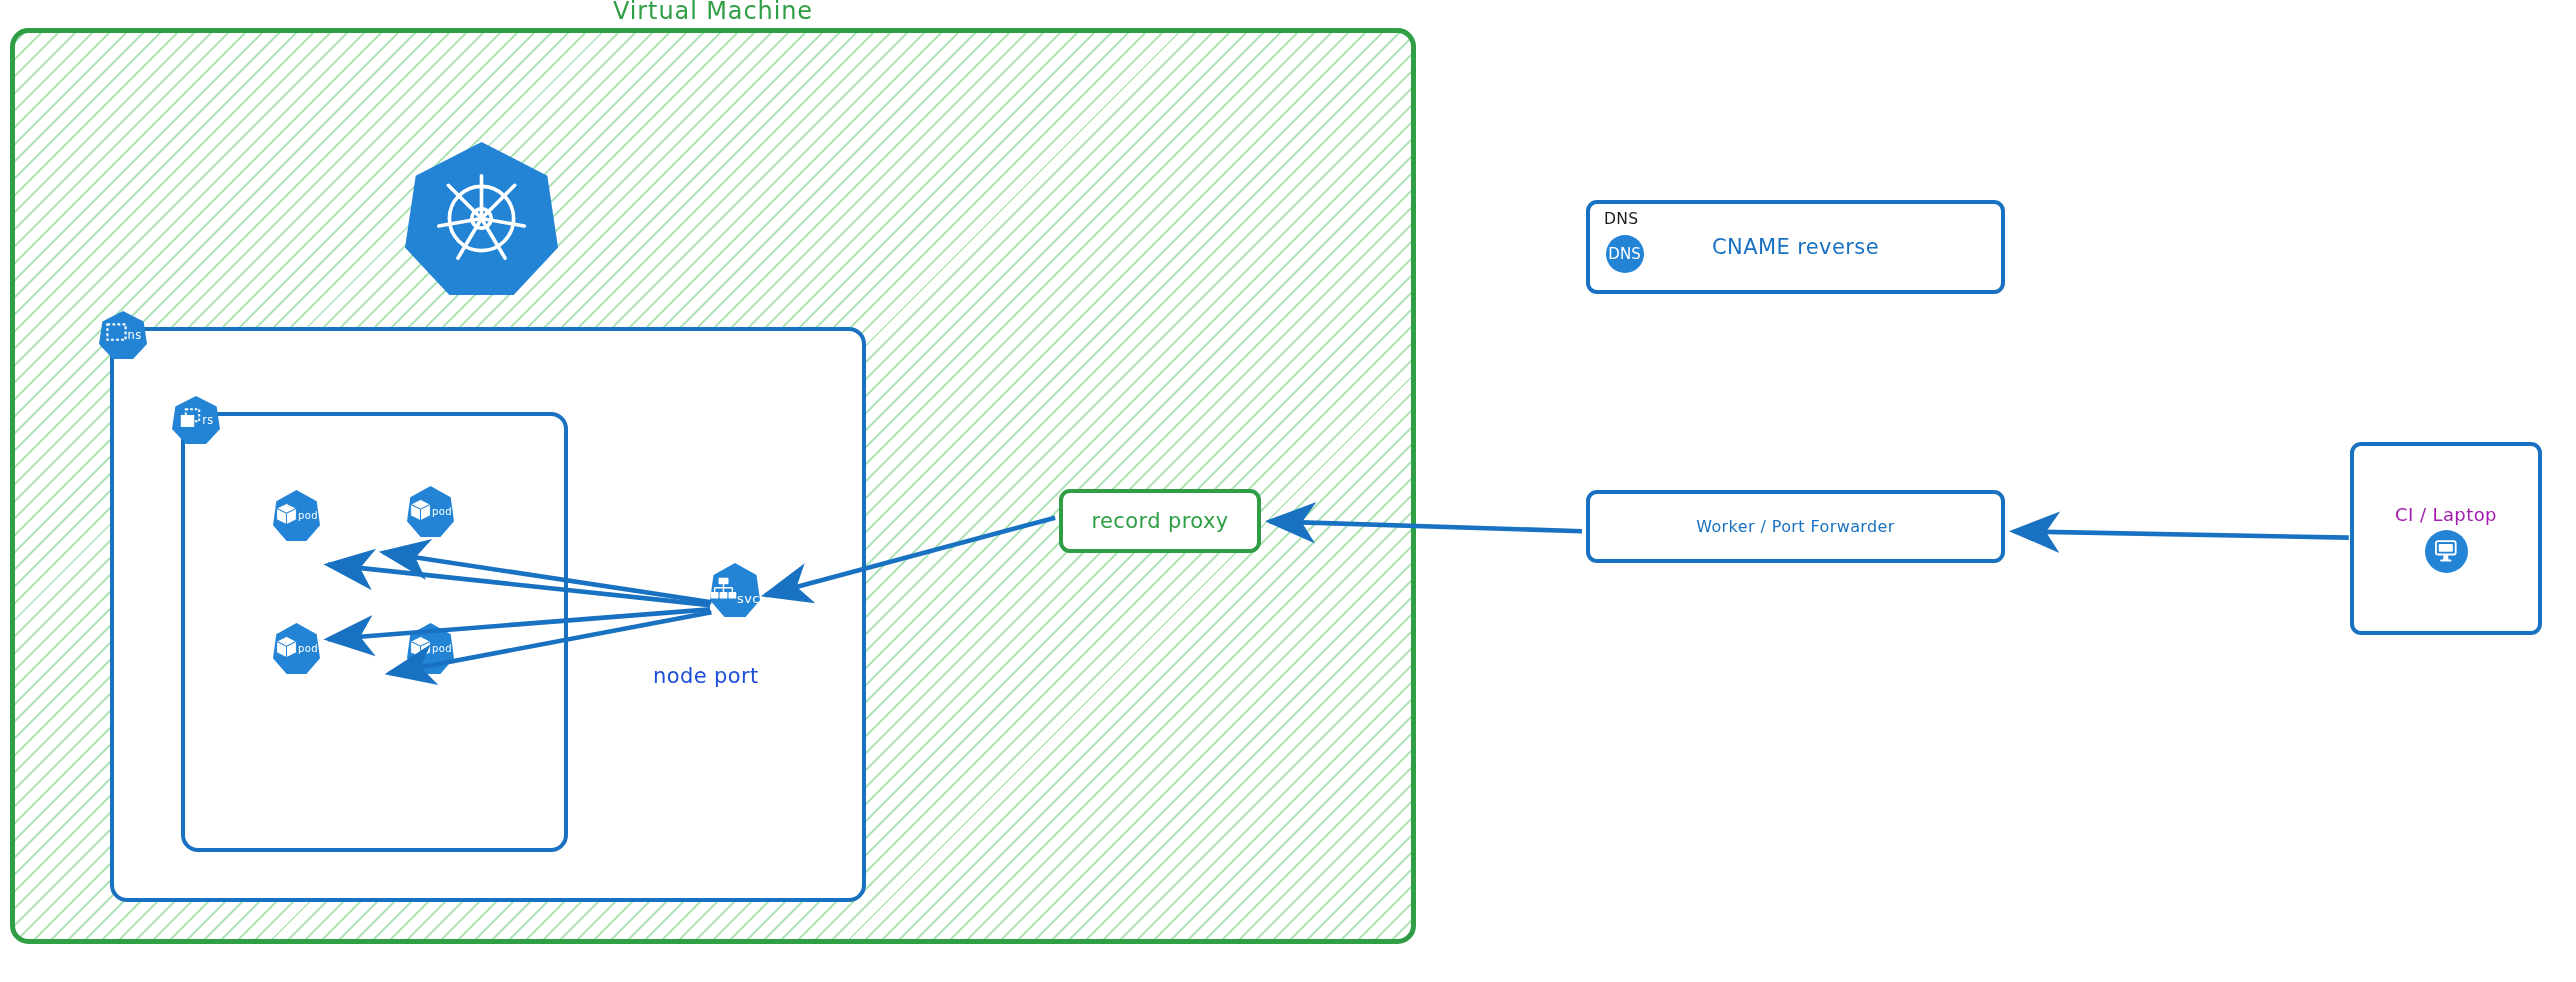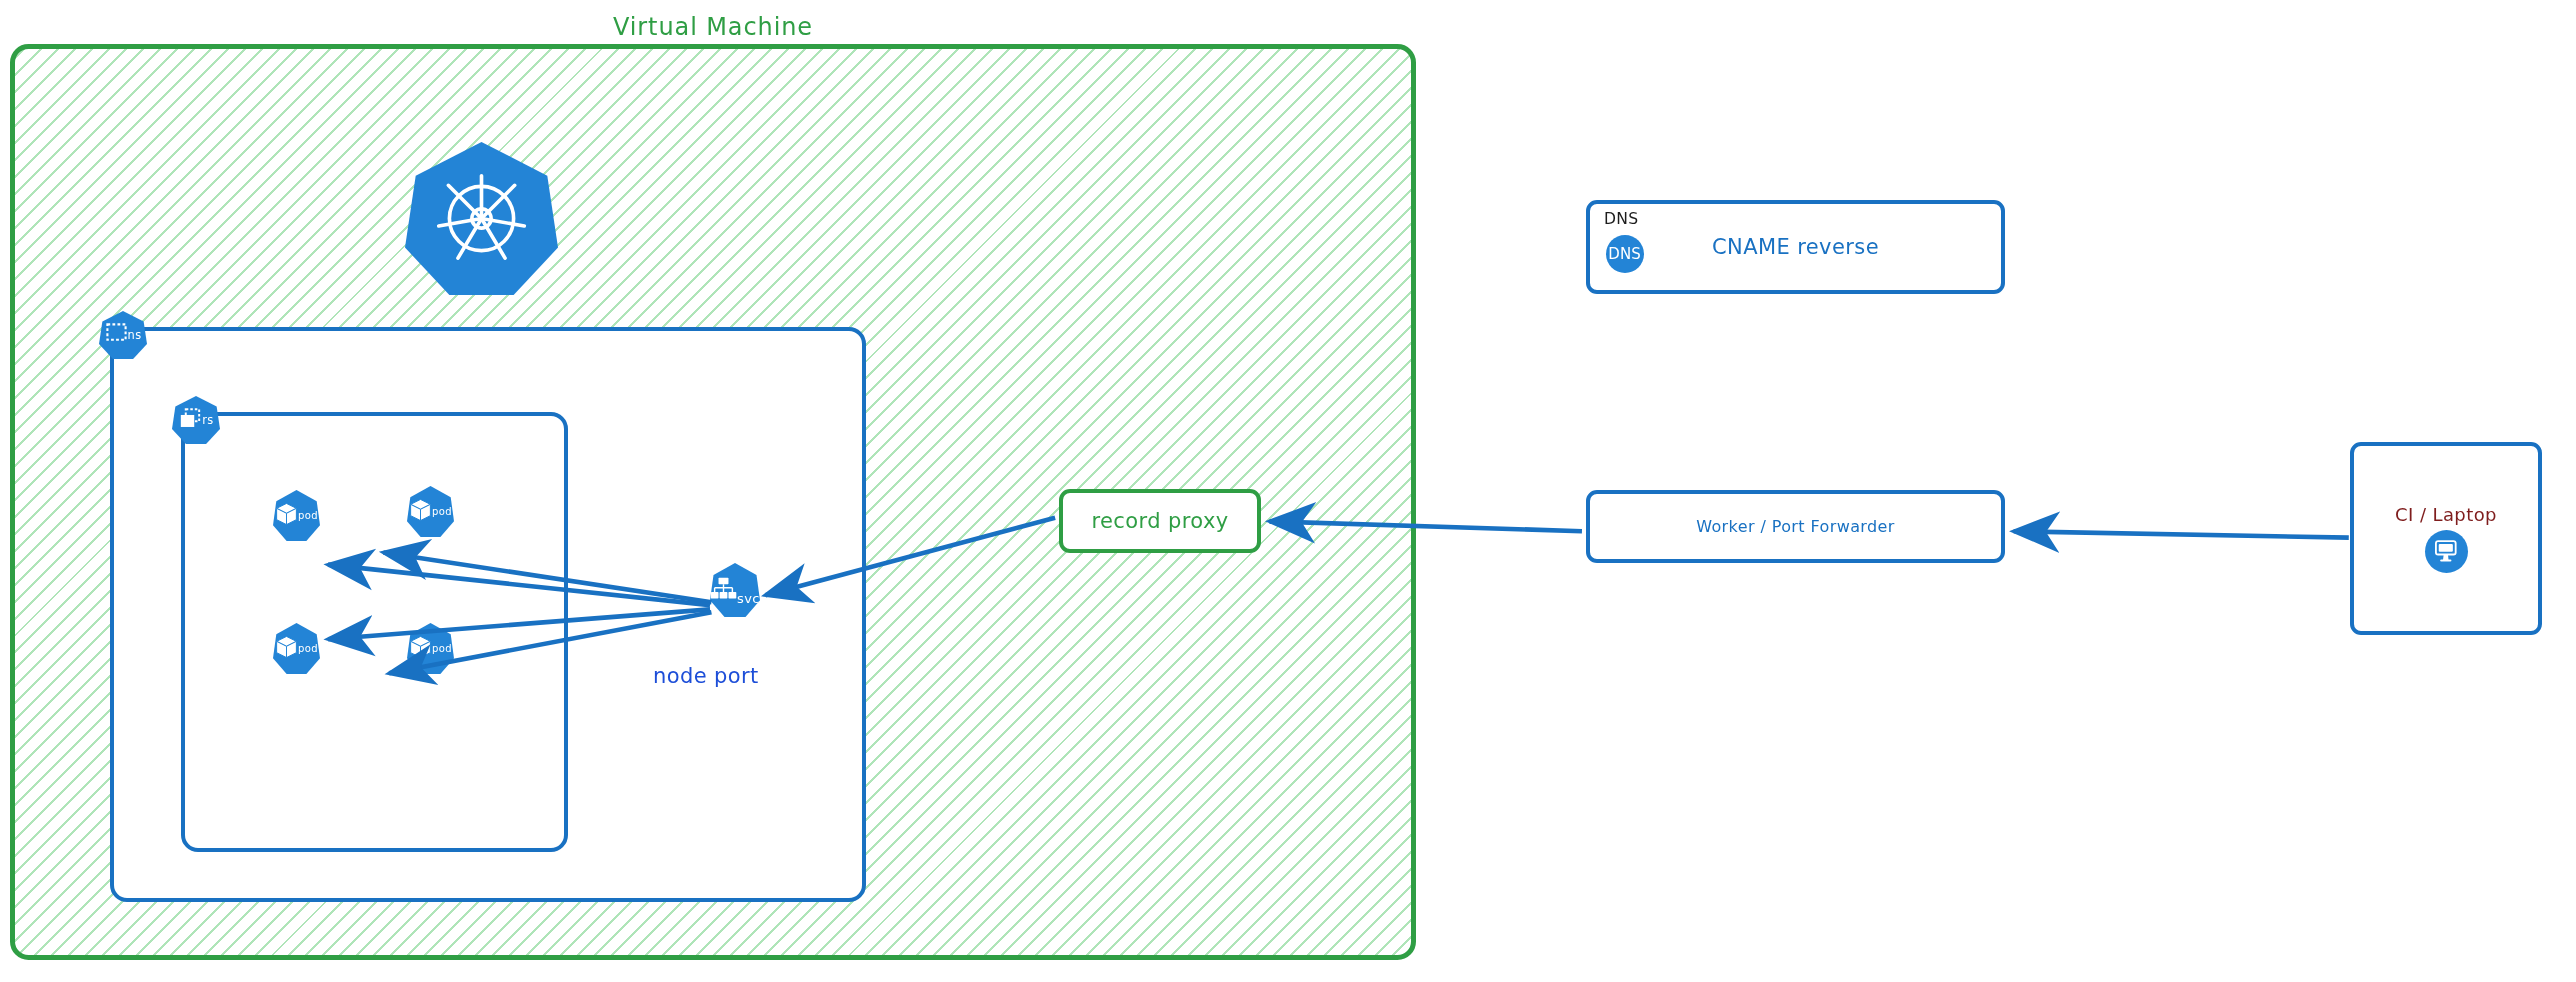--- a/index.html
+++ b/index.html
@@ -20,21 +20,21 @@
     width: 2576px;
     height: 983px;
   }
   
   .group {
     position: absolute;
     box-sizing: border-box;
     border-radius: 18.5px;
   }
   .group-vm {
-    left: 10px; top: 44px; width: 1406px; height: 916px;
+    left: 10px; top: 28px; width: 1406px; height: 916px;
     border: 5px solid #2f9e44;
     background-color: #ffffff;
     background-image: repeating-linear-gradient(
         -45deg,
         rgba(64, 192, 87, 0.42) 0px,
         rgba(64, 192, 87, 0.42) 2.1px,
         rgba(255, 255, 255, 0) 2.1px,
         rgba(255, 255, 255, 0) 12px);
   }
   .group-ext {
@@ -151,21 +151,21 @@
     left: 1586px; top: 490px; width: 419px; height: 73px;
     border: 4.3px solid #1971c2;
   }
   .box-worker .node-text { color: #1971c2; font-size: 16px; }
 
   .box-ci {
     left: 2350px; top: 442px; width: 192px; height: 193px;
     border: 4.3px solid #1971c2;
     flex-direction: column;
   }
-  .box-ci .node-text { color: #7f1d1d; font-size: 18px; }
+  .box-ci .node-text { color: #a21caf; font-size: 18px; }
 
   
   .dns-tag {
     position: absolute;
     left: 14px; top: 5.7px;
     font-size: 15.6px;
     color: #1d1d1d;
     font-family: "DejaVu Sans", sans-serif;
     letter-spacing: 0.3px;
   }

